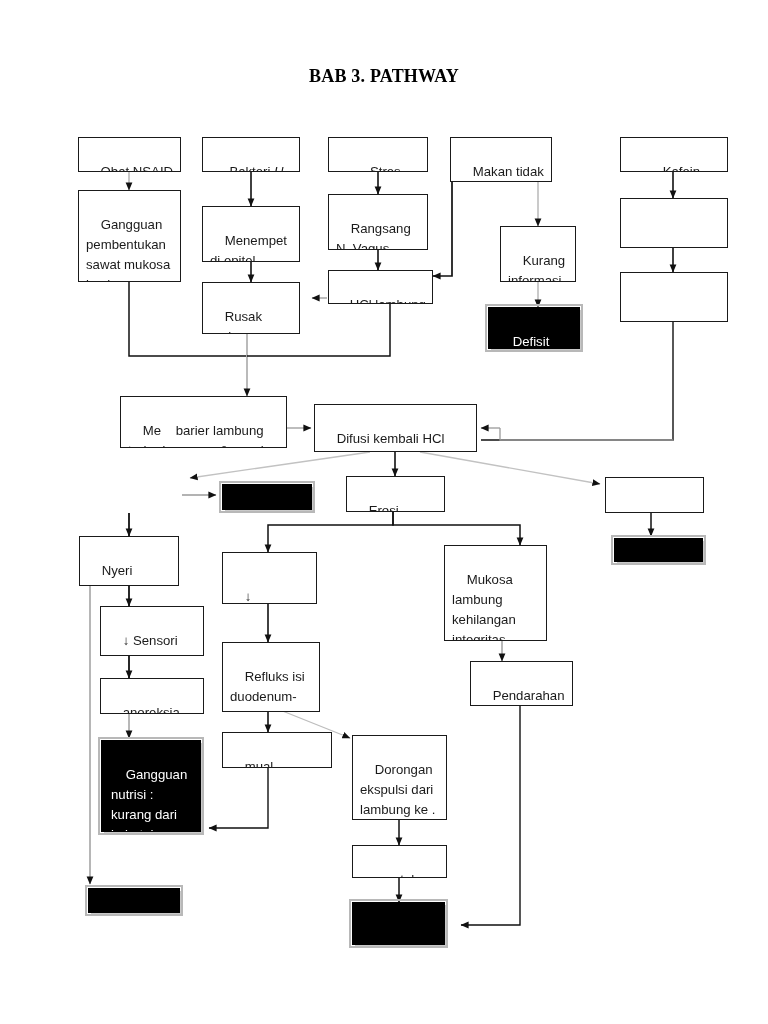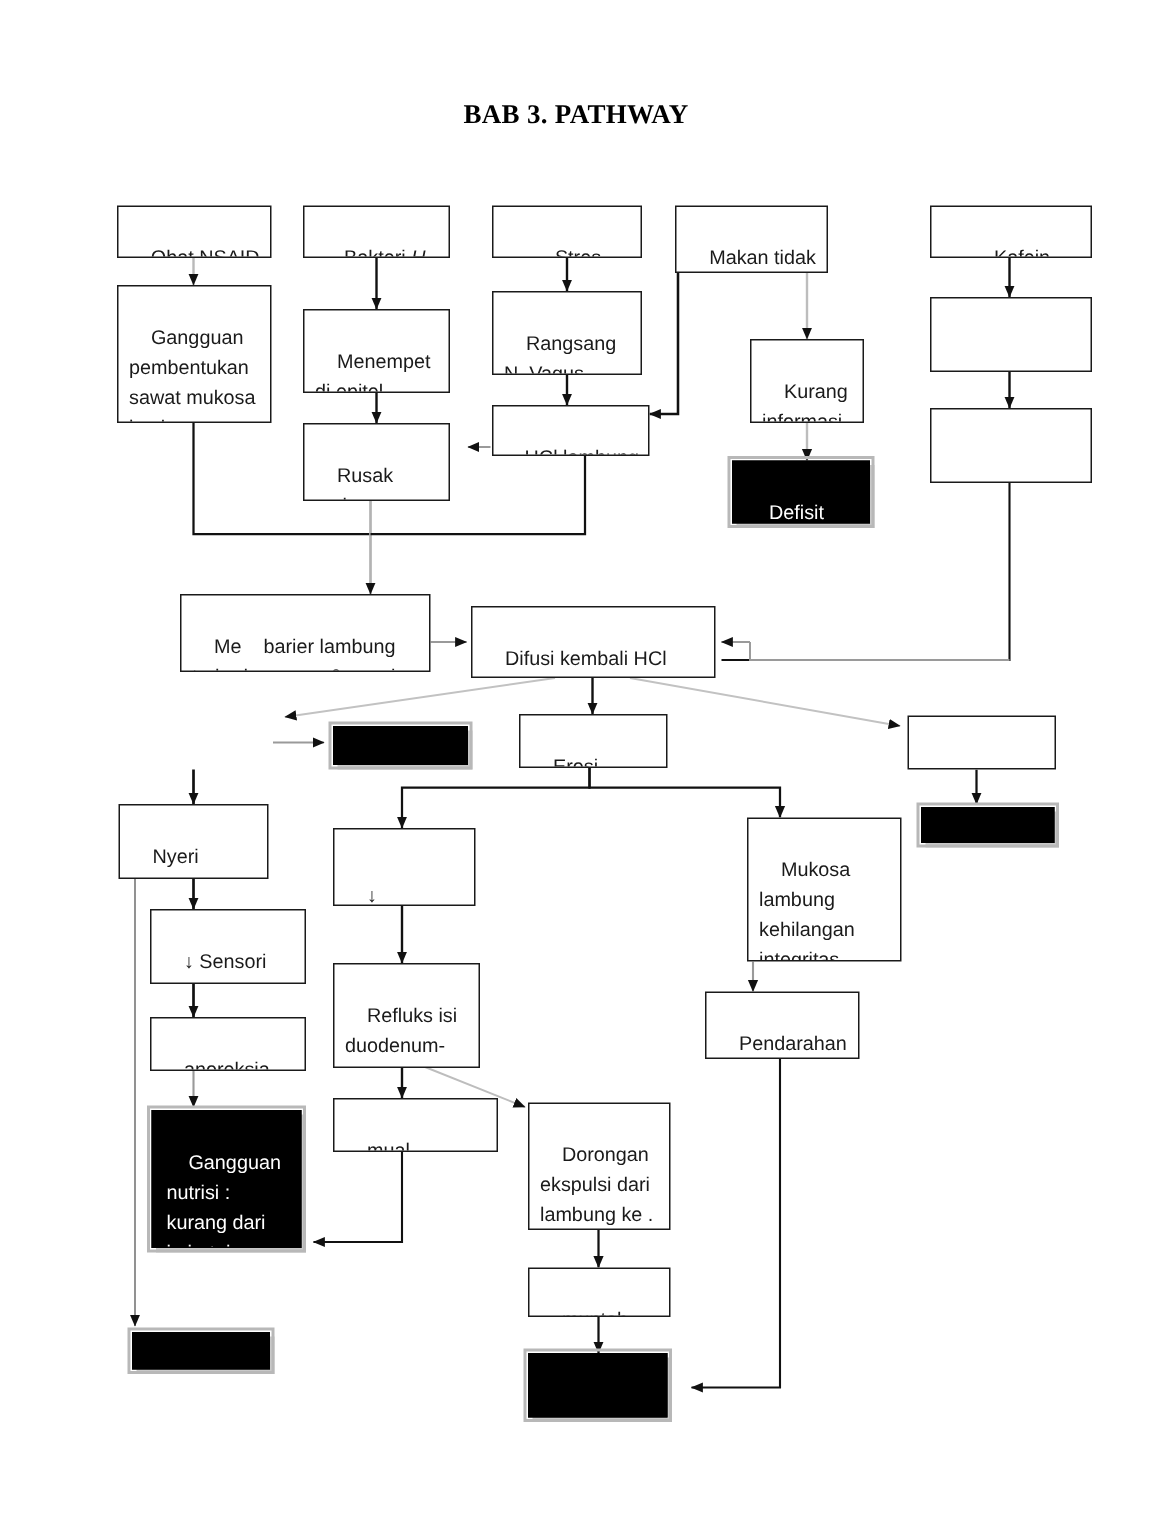--- a/index.html
+++ b/index.html
@@ -229,21 +229,21 @@
   </div>
 
   <div class="node" style="left:79px;  top:536px; width:100px; height:50px;">
     <span>Nyeri epigastrium</span>
   </div>
 
   <div class="node" style="left:222px; top:552px; width:95px;  height:52px; padding-top:14px;">
     <span>↓ Peristaltik dan tonus</span>
   </div>
 
-  <div class="node" style="left:498px; top:545px; width:103px; height:96px;">
+  <div class="node" style="left:444px; top:545px; width:103px; height:96px;">
     <span>Mukosa lambung kehilangan integritas</span>
   </div>
 
   <div class="node" style="left:100px; top:606px; width:104px; height:50px;">
     <span>↓ Sensori makan</span>
   </div>
 
   <div class="node" style="left:222px; top:642px; width:98px;  height:70px;">
     <span>Refluks isi duodenum-lambung</span>
   </div>

